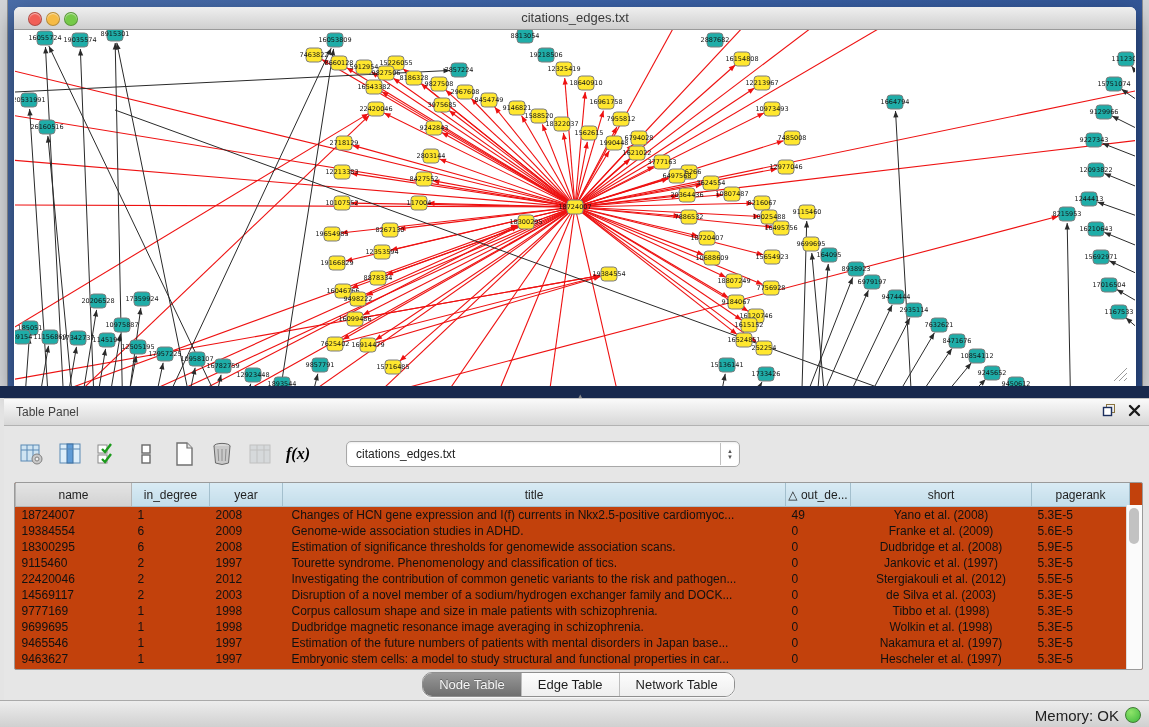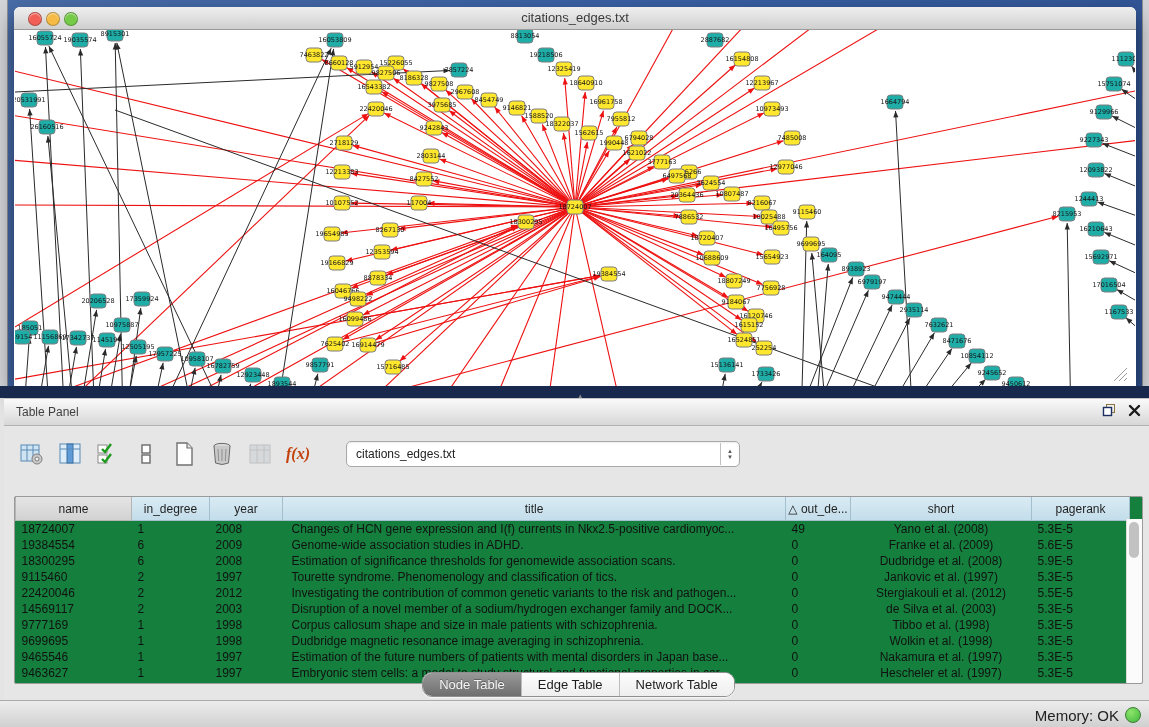--- a/index.html
+++ b/index.html
@@ -35,29 +35,29 @@
   
   .table-panel{position:absolute;left:4px;top:398px;width:1149px;height:302px;background:#e6e6e6;}
   .panel-header{height:26px;background:linear-gradient(#fafafa,#d7d7d7);
     border-top:1px solid #c5c5c5;border-bottom:1px solid #b2b2b2;position:relative;}
   .panel-header .panel-title{position:absolute;left:12px;top:6px;font-size:12px;color:#3f3f3f;}
   .panel-header .hdr-icons{position:absolute;right:12px;top:4px;display:flex;gap:12px;align-items:center;}
   .splitter-handle{position:absolute;left:50%;top:-6px;width:8px;height:5px;color:#8a8a8a;font-size:7px;line-height:5px;}
 
   .toolbar{position:absolute;left:14px;top:40px;height:32px;display:flex;align-items:center;gap:10px;}
   .tb-icon{width:28px;height:28px;display:flex;align-items:center;justify-content:center;cursor:pointer;}
-  .fx{font-family:"Liberation Serif",serif;font-style:italic;font-size:16px;font-weight:bold;color:#c2410c;}
+  .fx{font-family:"Liberation Serif",serif;font-style:italic;font-size:16px;font-weight:bold;color:#000000;}
   .table-chooser{margin-left:24px;width:392px;height:24px;background:#fff;border:1px solid #a8a8a8;
     border-radius:5px;display:flex;align-items:center;position:relative;box-shadow:inset 0 1px 2px rgba(0,0,0,.08);}
   .table-chooser .value{flex:1;font-size:12px;color:#222;padding-left:9px;}
   .table-chooser .stepper{width:18px;height:22px;border-left:1px solid #c0c0c0;display:flex;flex-direction:column;
     align-items:center;justify-content:center;font-size:6px;color:#555;line-height:6px;}
 
-  .table-wrap{position:absolute;left:10px;top:84px;width:1127px;height:186px;background:#15803d;
-    border:1px solid #9a9a9a;border-radius:2px;overflow:hidden;margin-top:14px;}
+  .table-wrap{position:absolute;left:10px;top:84px;width:1127px;height:186px;background:#c2410c;
+    border:1px solid #9a9a9a;border-radius:2px;overflow:hidden;}
   table{border-collapse:collapse;table-layout:fixed;width:1093px;}
   th,td{overflow:hidden;white-space:nowrap;text-overflow:clip;}
   thead th{height:21px;font-size:12px;font-weight:normal;color:#1f1f1f;text-align:center;
     background:linear-gradient(#d9ebf4,#c3ddea);border:1px solid #a3bfcd;border-top:none;}
   thead th.c0{background:linear-gradient(#e4e4e4,#d2d2d2);border-color:#b5b5b5;}
   tbody td{height:16px;font-size:12px;color:#111;padding:0 0 0 6px;}
   tbody td.c3{padding-left:9px;}
   tbody td.c5{text-align:center;padding-left:0;}
   .c0{width:113px;}.c1{width:75px;}.c2{width:70px;}.c3{width:500px;}
   .c4{width:62px;}.c5{width:178px;}.c6{width:95px;}

